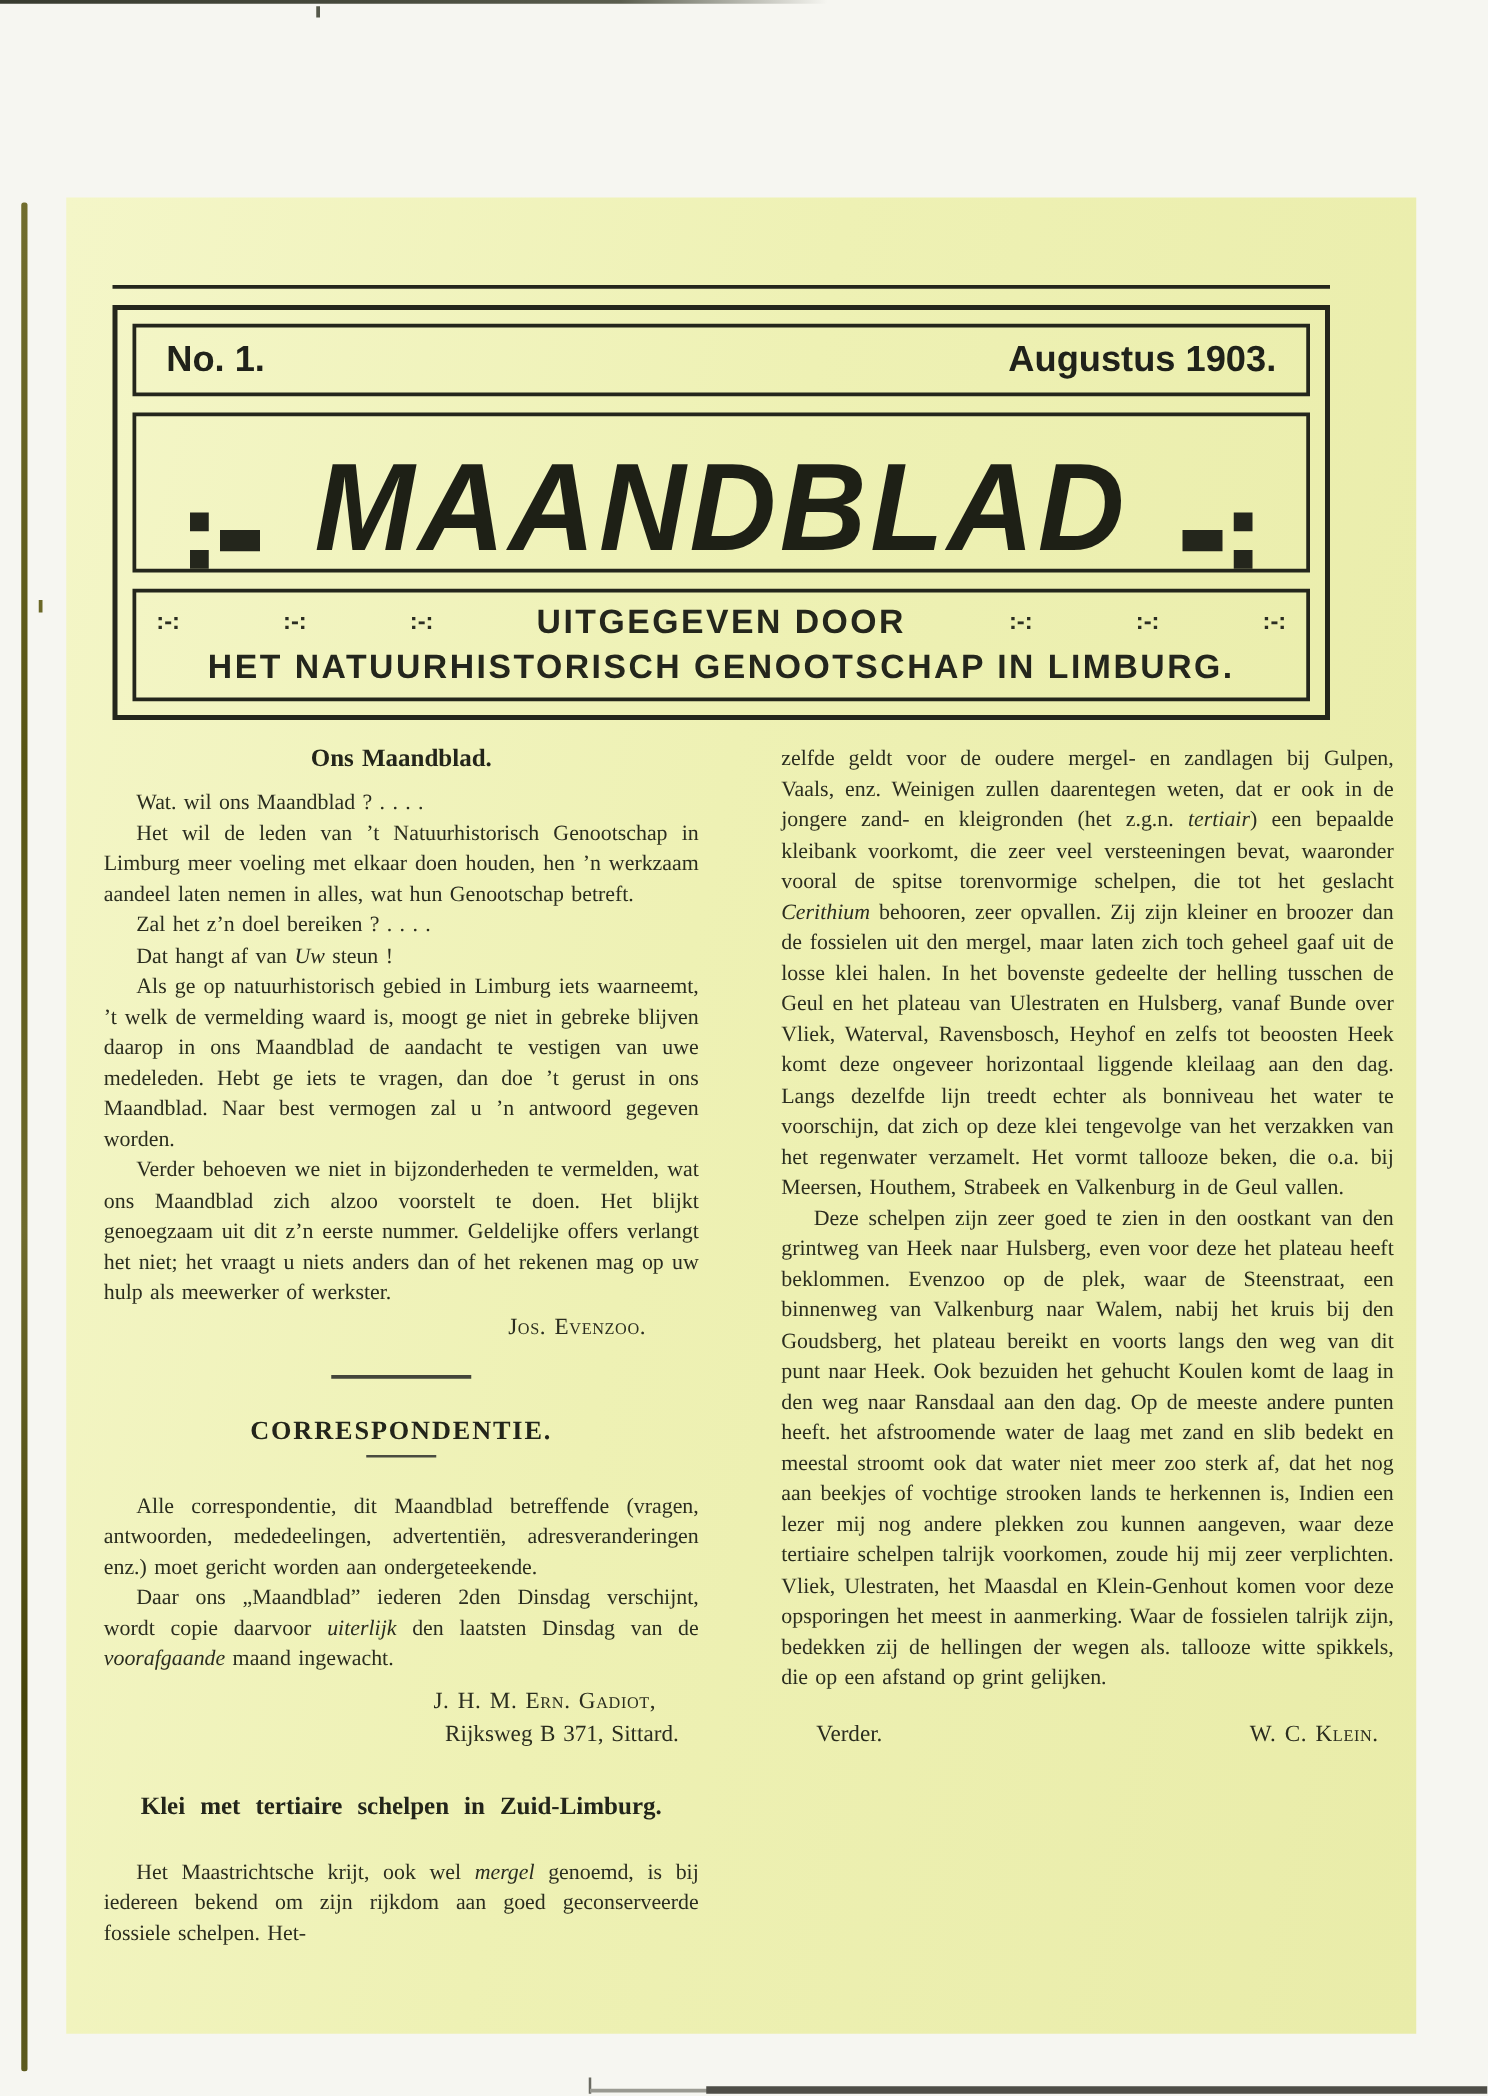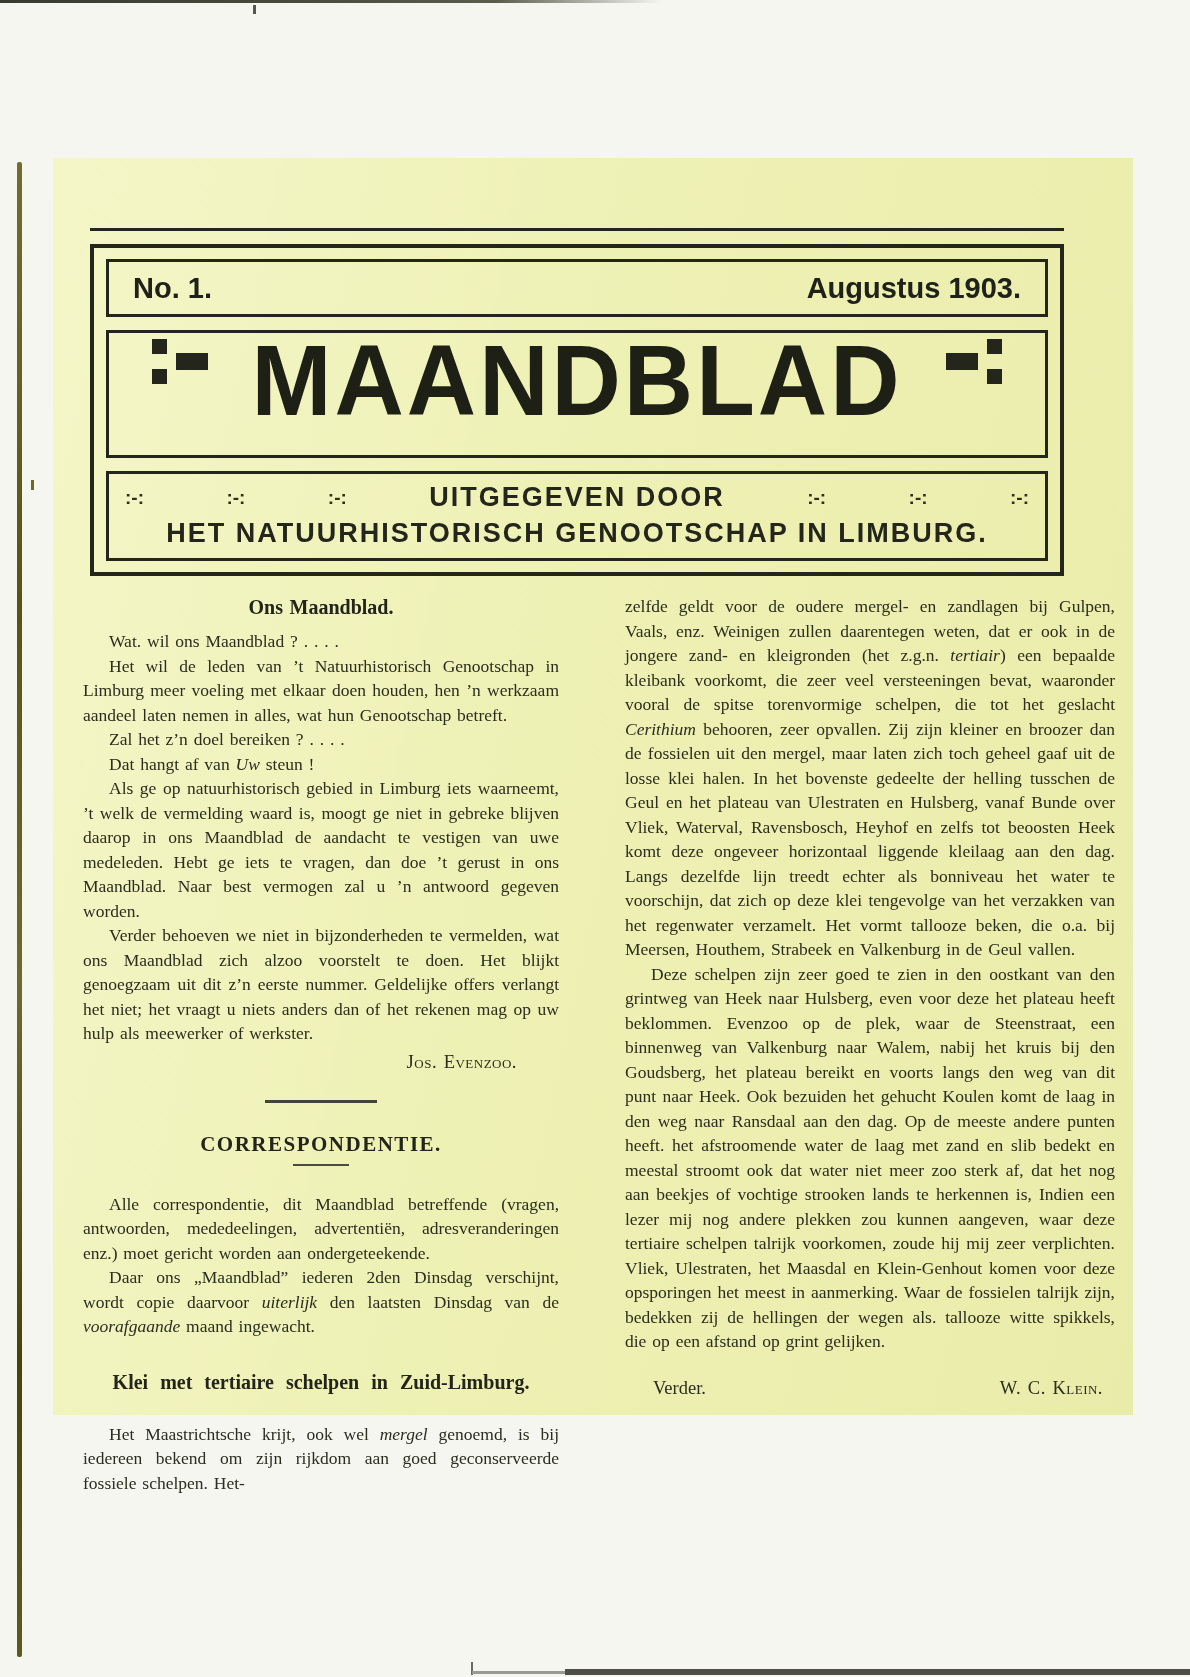--- a/index.html
+++ b/index.html
@@ -11,31 +11,31 @@
   
   .scan-top-line{position:absolute;left:0;top:0;width:662px;height:3px;
     background:linear-gradient(90deg,#383b30 0%,#474a3d 45%,#5a5d4e 75%,rgba(90,93,78,0) 100%);}
   .speck{position:absolute;background:#55584a;}
   .binding-edge{position:absolute;left:17px;top:162px;width:5px;height:1495px;border-radius:2px;
     background:linear-gradient(#716d2e 0%,#575413 30%,#6e6a2c 55%,#454309 80%,#5c5a1e 100%);}
   .bottom-bar-light{position:absolute;left:472px;top:1671px;width:95px;height:3px;background:#9a9a92;}
   .bottom-bar-dark{position:absolute;left:565px;top:1669px;width:625px;height:6px;background:#4e4d47;}
   .bottom-tick{position:absolute;left:471px;top:1662px;width:2px;height:13px;background:#6a6a62;}
   
-  .page{position:absolute;left:53px;top:158px;width:1080px;height:1257px;
+  .page{position:absolute;left:53px;top:158px;width:1080px;height:1469px;
     background:linear-gradient(102deg,#f4f6c8 0%,#eef1b4 45%,#e9eca9 100%);}
   
   .masthead-rule{position:absolute;left:37px;top:70px;width:974px;height:3px;background:#24261c;}
   .masthead{position:absolute;left:37px;top:86px;width:974px;box-sizing:border-box;
     border:4px solid #24261c;padding:11px 12px;
     font-family:"Liberation Sans", sans-serif;color:#20221a;}
   .mh-box{border:3px solid #24261c;box-sizing:border-box;}
   .mh-issue{height:58px;display:flex;justify-content:space-between;align-items:center;
     padding:0 24px;font-weight:bold;font-size:29px;}
-  .mh-title-box{margin-top:13px;height:128px;display:flex;align-items:flex-start;justify-content:center;gap:44px;}
+  .mh-title-box{margin-top:13px;height:128px;display:flex;align-items:flex-end;justify-content:center;gap:44px;font-style:italic;}
   .mh-title{font-weight:bold;font-size:96px;line-height:1;letter-spacing:3px;color:#1e2016;
     transform:scaleY(1.04);}
   .decor{display:flex;align-items:center;gap:9px;margin-top:6px;}
   .decor .dots{display:flex;flex-direction:column;gap:15px;}
   .decor .dot{width:15px;height:15px;background:#24261c;}
   .decor .dash{width:32px;height:17px;background:#24261c;}
   .mh-sub{margin-top:13px;padding:8px 16px 9px;}
   .mh-sub-line1{display:flex;justify-content:space-between;align-items:center;
     font-weight:bold;font-size:19px;color:#2c2e22;}
   .mh-sub-line1 .pub{font-size:27px;letter-spacing:2px;color:#24261c;}
@@ -126,20 +126,24 @@
       <p class="para"><span>Als ge op natuurhistorisch gebied in Limburg iets waarneemt, ’t welk de vermelding waard is, moogt ge niet in gebreke blijven daarop in ons Maandblad de aandacht te vestigen van uwe medeleden.  Hebt ge iets te vragen, dan doe ’t gerust in ons Maandblad.  Naar best vermogen zal u ’n antwoord gegeven worden.</span></p>
       <p class="para"><span>Verder behoeven we niet in bijzonderheden te vermelden, wat ons Maandblad zich alzoo voorstelt te doen.  Het blijkt genoegzaam uit dit z’n eerste nummer.  Geldelijke offers verlangt het niet; het vraagt u niets anders dan of het rekenen mag op uw hulp als meewerker of werkster.</span></p>
       <div class="sig-right seg-sc">Jos. Evenzoo.</div>
 
       <div class="divider"></div>
 
       <h3 class="article-heading corr-heading">CORRESPONDENTIE.</h3>
       <div class="corr-rule"></div>
       <p class="para"><span>Alle correspondentie, dit Maandblad betreffende (vragen, antwoorden, mededeelingen, advertentiën, adresveranderingen enz.) moet gericht worden aan ondergeteekende.</span></p>
       <p class="para"><span>Daar ons „Maandblad” iederen 2den Dinsdag verschijnt, wordt copie daarvoor </span><span class="seg-i">uiterlijk</span><span> den laatsten Dinsdag van de </span><span class="seg-i">voorafgaande</span><span> maand ingewacht.</span></p>
+      <div class="sig-block">
+        <div class="sig-name seg-sc">J. H. M. Ern. Gadiot,</div>
+        <div class="sig-address">Rijksweg B 371, Sittard.</div>
+      </div>
 
       <h3 class="article-heading klei-heading">Klei met tertiaire schelpen in Zuid-Limburg.</h3>
       <p class="para"><span>Het Maastrichtsche krijt, ook wel </span><span class="seg-i">mergel</span><span> genoemd, is bij iedereen bekend om zijn rijkdom aan goed geconserveerde fossiele schelpen.  Het-</span></p>
     </div>
 
     <div class="col-right">
       <p class="para no-indent"><span>zelfde geldt voor de oudere mergel- en zandlagen bij Gulpen, Vaals, enz.  Weinigen zullen daarentegen weten, dat er ook in de jongere zand- en kleigronden (het z.g.n. </span><span class="seg-i">tertiair</span><span>) een bepaalde kleibank voorkomt, die zeer veel versteeningen bevat, waaronder vooral de spitse torenvormige schelpen, die tot het geslacht </span><span class="seg-i">Cerithium</span><span> behooren, zeer opvallen.  Zij zijn kleiner en broozer dan de fossielen uit den mergel, maar laten zich toch geheel gaaf uit de losse klei halen.  In het bovenste gedeelte der helling tusschen de Geul en het plateau van Ulestraten en Hulsberg, vanaf Bunde over Vliek, Waterval, Ravensbosch, Heyhof en zelfs tot beoosten Heek komt deze ongeveer horizontaal liggende kleilaag aan den dag.  Langs dezelfde lijn treedt echter als bonniveau het water te voorschijn, dat zich op deze klei tengevolge van het verzakken van het regenwater verzamelt.  Het vormt tallooze beken, die o.a. bij Meersen, Houthem, Strabeek en Valkenburg in de Geul vallen.</span></p>
       <p class="para"><span>Deze schelpen zijn zeer goed te zien in den oostkant van den grintweg van Heek naar Hulsberg, even voor deze het plateau heeft beklommen.  Evenzoo op de plek, waar de Steenstraat, een binnenweg van Valkenburg naar Walem, nabij het kruis bij den Goudsberg, het plateau bereikt en voorts langs den weg van dit punt naar Heek.  Ook bezuiden het gehucht Koulen komt de laag in den weg naar Ransdaal aan den dag.  Op de meeste andere punten heeft. het afstroomende water de laag met zand en slib bedekt en meestal stroomt ook dat water niet meer zoo sterk af, dat het nog aan beekjes of vochtige strooken lands te herkennen is,  Indien een lezer mij nog andere plekken zou kunnen aangeven, waar deze tertiaire schelpen talrijk voorkomen, zoude hij mij zeer verplichten.  Vliek, Ulestraten, het Maasdal en Klein-Genhout komen voor deze opsporingen het meest in aanmerking.  Waar de fossielen talrijk zijn, bedekken zij de hellingen der wegen als. tallooze witte spikkels, die op een afstand op grint gelijken.</span></p>
       <div class="col-footer">
         <span>Verder.</span>

